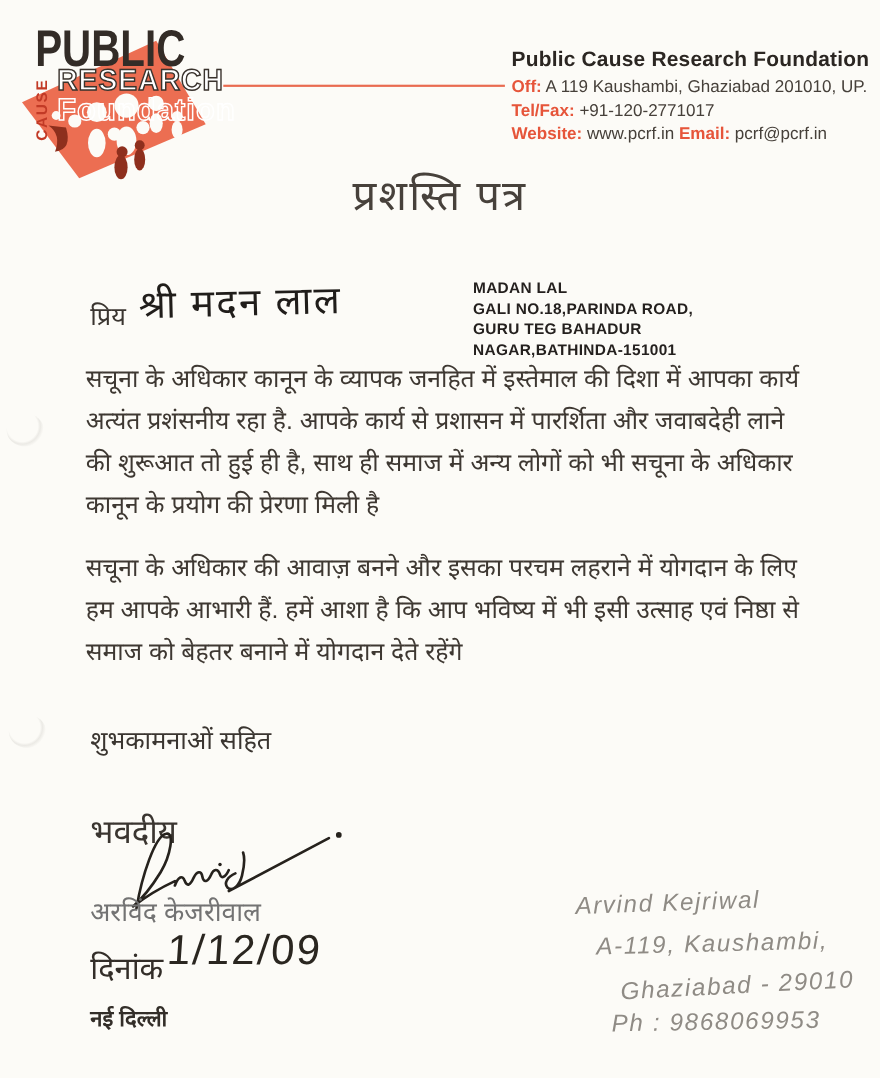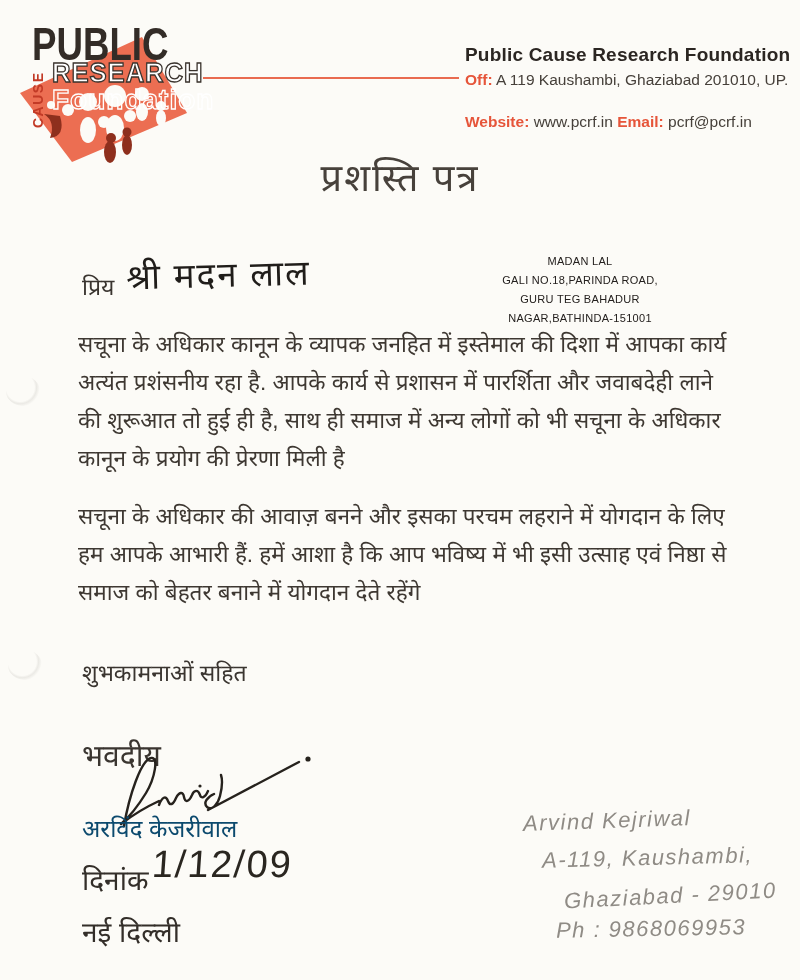--- a/index.html
+++ b/index.html
@@ -46,44 +46,44 @@
   .lh-off{left:465px; top:71px;text-align:center;}
   .lh-tel{left:465px; top:92px;}
   .lh-web{left:465px; top:113px;}
   .lh-line span{display:inline;}
 
   
   .title{left:0; top:150px; width:770px; text-align:center;
     font-size:38px; color:#47413b; letter-spacing:2px;padding-left:15px;}
 
   
-  .recipient{left:430px; top:252px; width:300px; text-align:center;
-    font-weight:400; font-size:11px; line-height:19px;
+  .recipient{left:430px; top:252px; width:300px; 
+    font-weight:700; font-size:14px; line-height:19px;
     color:#24201e; letter-spacing:0.3px;}
 
   
   .salut{left:82px; top:270px; font-size:23px; color:#3a3530;}
   .salut-hand{left:126px; top:250px; font-size:35px; color:#201d1a;
     transform:rotate(-1.5deg); font-weight:500; letter-spacing:2px;}
 
   
   .para{left:78px; width:664px; font-size:22.5px; line-height:38px;
     color:#3e3832; text-align:left;}
   .para1{top:326px;}
   .para2{top:498px;}
 
   
   .wishes{left:82px; top:656px; font-size:23px; color:#3a3530;}
   .yours{left:82px; top:734px; font-size:30px; color:#3a3530;}
   .signature{left:96px; top:746px;}
-  .signatory{left:82px; top:811px; font-size:24px; color:#0c4a6e; font-weight:500;}
+  .signatory{left:82px; top:811px; font-size:24px; color:#737373; font-weight:500;}
   .date-label{left:82px; top:860px; font-size:28px; color:#332e29;}
   .date-hand{left:152px; top:843px; font-size:38px; color:#2a2620;
     transform:skewX(-4deg); letter-spacing:2px;}
-  .place{left:82px; top:912px; font-size:28px; color:#332e29;}
+  .place{left:82px; top:912px; font-size:20px; color:#332e29;font-weight:bold;}
 
   
   .hw{color:#8f8b85; font-style:italic; font-size:22px; letter-spacing:1.5px; white-space:nowrap;}
   .hw1{left:523px; top:808px; transform:rotate(-2deg);}
   .hw2{left:542px; top:845px; transform:rotate(-1.5deg);}
   .hw3{left:564px; top:883px; transform:rotate(-3deg);}
   .hw4{left:556px; top:916px; transform:rotate(-1deg);}
 
   
   .hole{width:34px; height:30px; border-radius:50%;
@@ -122,20 +122,24 @@
     <div class="logo-research">RESEARCH</div>
     <div class="logo-foundation">Foundation</div>
   </div>
 
   <div class="abs red-rule"></div>
 
   <div class="abs lh-org">Public Cause Research Foundation</div>
   <div class="abs lh-line lh-off">
     <span class="lh-label">Off:</span>
     <span>A 119 Kaushambi, Ghaziabad 201010, UP.</span>
+  </div>
+  <div class="abs lh-line lh-tel">
+    <span class="lh-label">Tel/Fax:</span>
+    <span>+91-120-2771017</span>
   </div>
   <div class="abs lh-line lh-web">
     <span class="lh-label">Website:</span>
     <span>www.pcrf.in</span>
     <span class="lh-label">Email:</span>
     <span>pcrf@pcrf.in</span>
   </div>
 
   <div class="abs title">प्रशस्ति पत्र</div>
 

